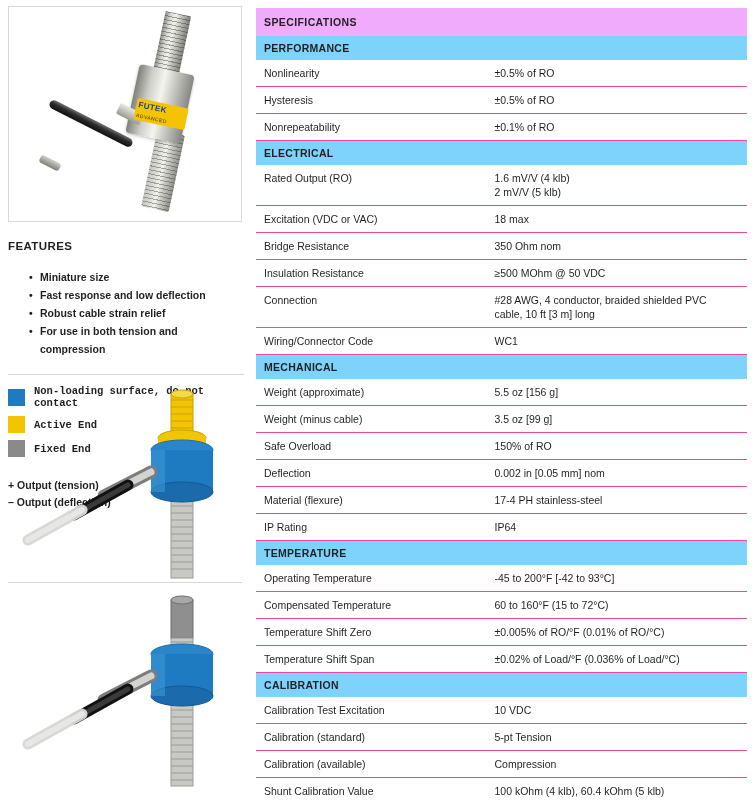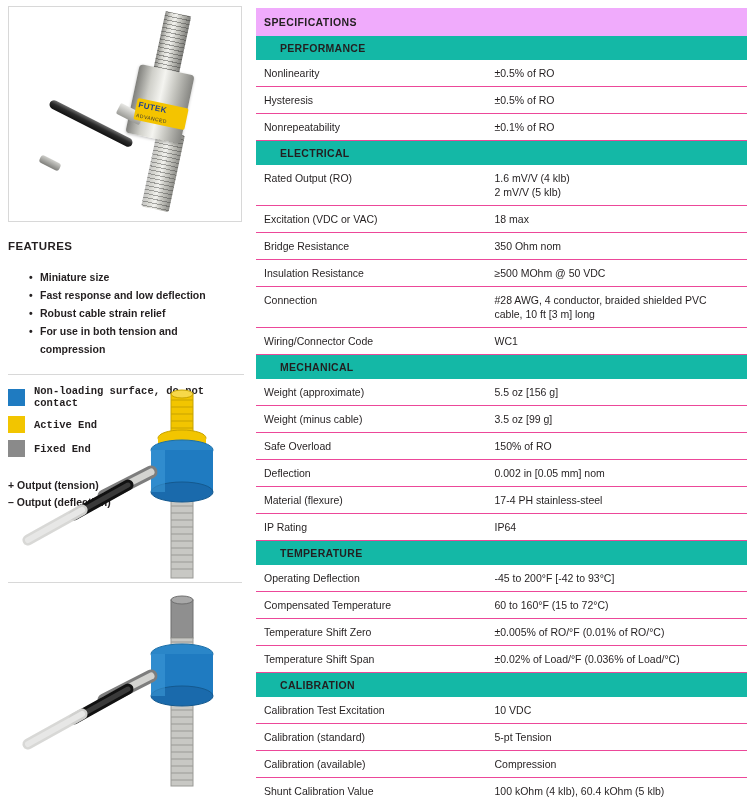--- a/index.html
+++ b/index.html
@@ -211,25 +211,25 @@
   }
   tr.hdr-main td {
     background: #f0abfc;
     font-weight: bold;
     font-size: 10.5px;
     letter-spacing: 0.4px;
     color: #231f20;
     padding: 7px 8px;
   }
   tr.hdr-sub td {
-    background: #14b8a6;
+    background: #7dd3fc;
     font-weight: bold;
     letter-spacing: 0.3px;
     color: #231f20;
-    padding: 5px 24px;
+    padding: 5px 8px;
   }
   tr.data td {
     border-bottom: 1px solid #ec4899;
     background: #ffffff;
   }
   td.k { width: 228px; }
   td.v { width: 263px; }
   .multiline { white-space: pre-line; }
 </style>
 </head>
@@ -473,21 +473,21 @@
       </tr>
       <tr class="data">
         <td class="k">IP Rating</td>
         <td class="v">IP64</td>
       </tr>
 
       <tr class="hdr-sub">
         <td colspan="2">TEMPERATURE</td>
       </tr>
       <tr class="data">
-        <td class="k">Operating Deflection</td>
+        <td class="k">Operating Temperature</td>
         <td class="v">-45 to 200°F [-42 to 93°C]</td>
       </tr>
       <tr class="data">
         <td class="k">Compensated Temperature</td>
         <td class="v">60 to 160°F (15 to 72°C)</td>
       </tr>
       <tr class="data">
         <td class="k">Temperature Shift Zero</td>
         <td class="v">±0.005% of RO/°F (0.01% of RO/°C)</td>
       </tr>

